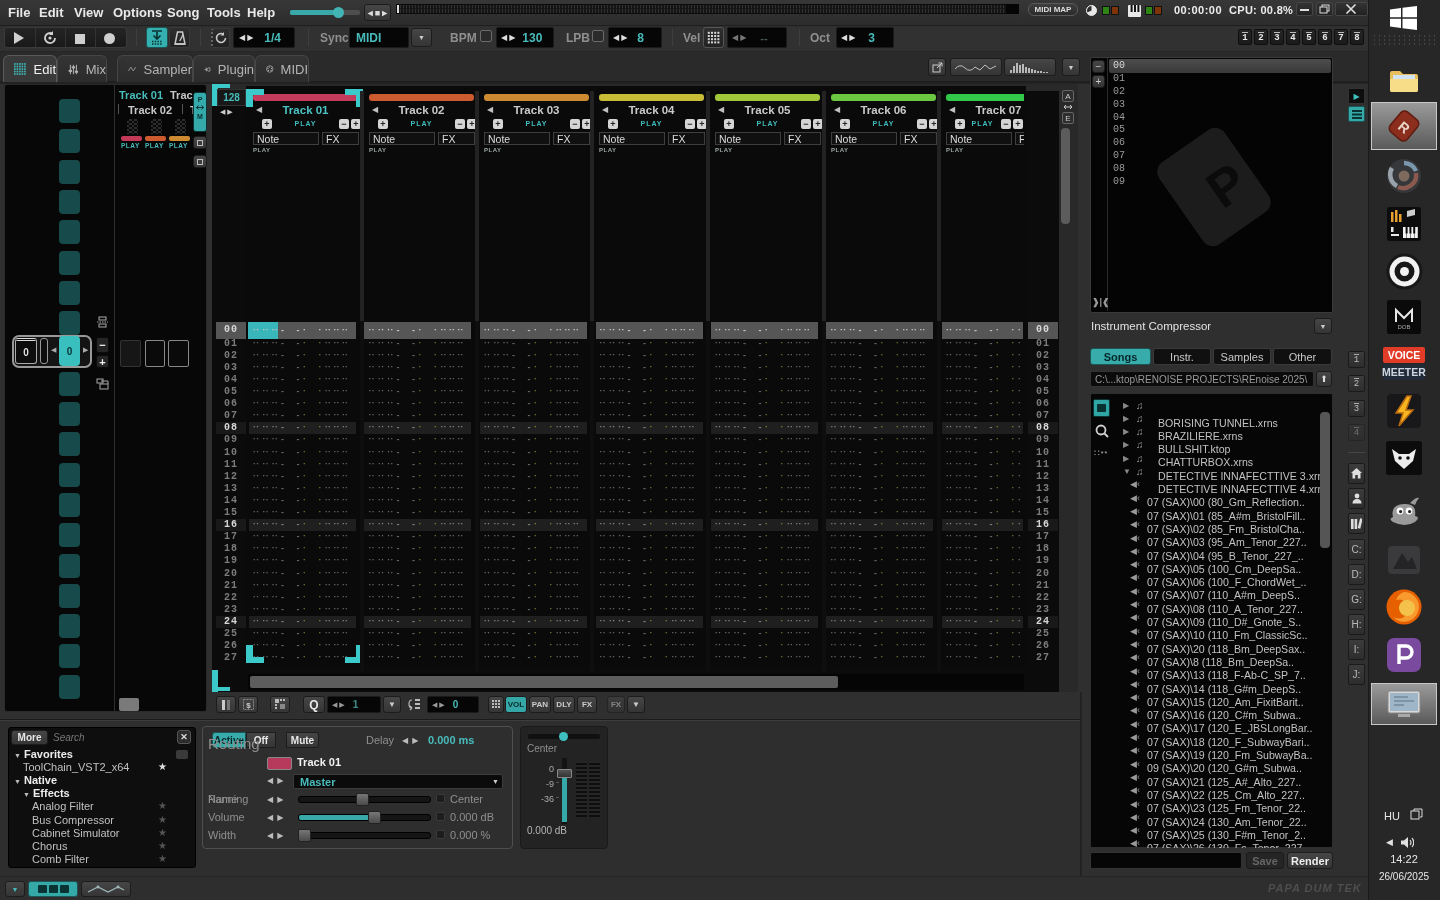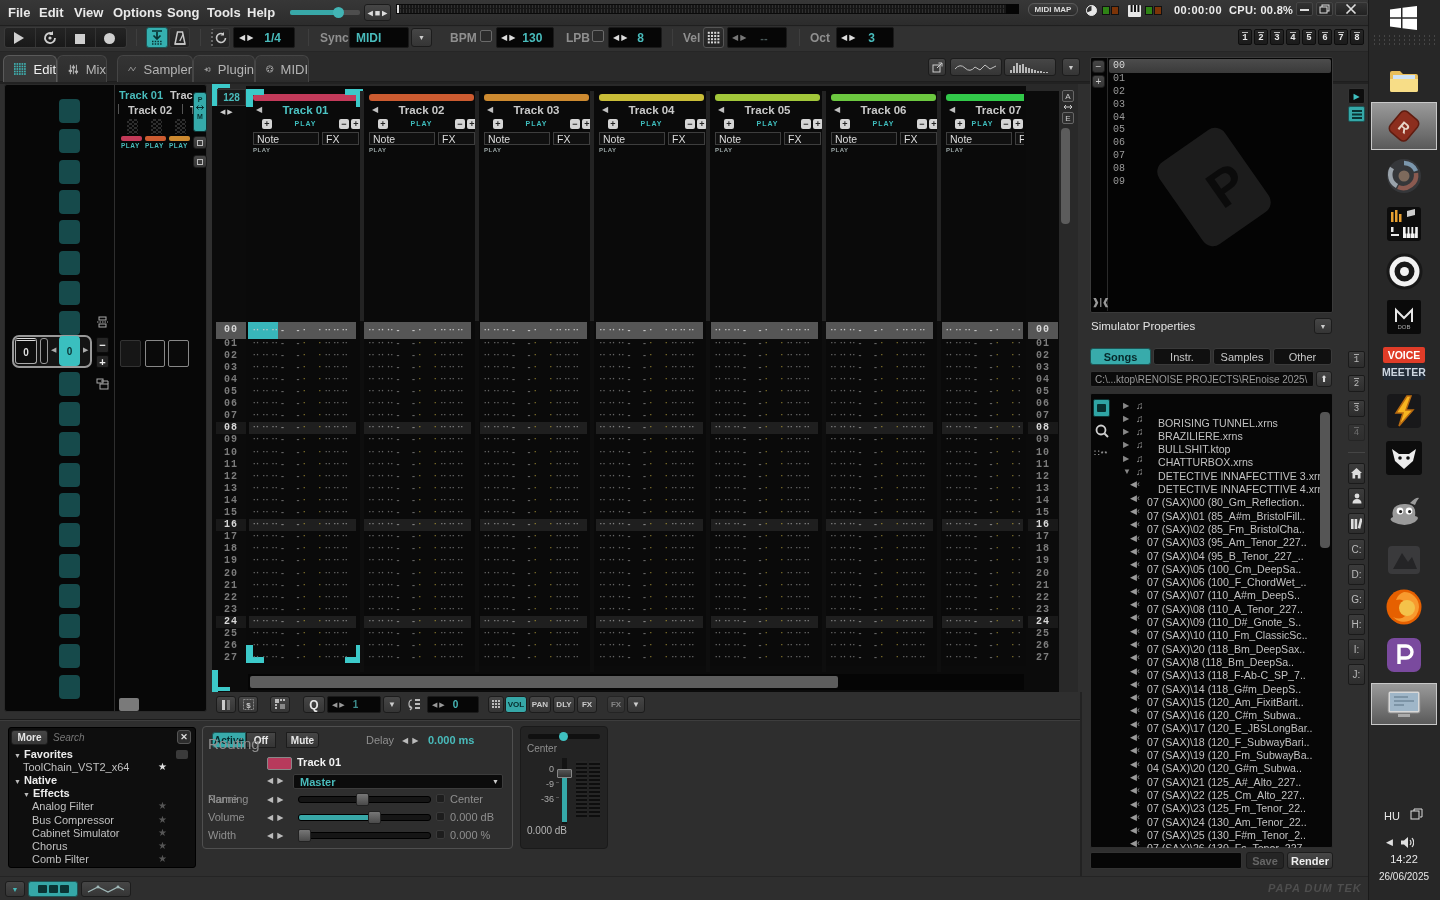--- a/index.html
+++ b/index.html
@@ -1994,21 +1994,21 @@
 <div class="ab" style="left:1113px;top:73px;font-family:'Liberation Mono',monospace;font-size:10px;color:#9a9a9a">01</div>
 <div class="ab" style="left:1113px;top:86px;font-family:'Liberation Mono',monospace;font-size:10px;color:#9a9a9a">02</div>
 <div class="ab" style="left:1113px;top:99px;font-family:'Liberation Mono',monospace;font-size:10px;color:#9a9a9a">03</div>
 <div class="ab" style="left:1113px;top:112px;font-family:'Liberation Mono',monospace;font-size:10px;color:#9a9a9a">04</div>
 <div class="ab" style="left:1113px;top:124px;font-family:'Liberation Mono',monospace;font-size:10px;color:#9a9a9a">05</div>
 <div class="ab" style="left:1113px;top:137px;font-family:'Liberation Mono',monospace;font-size:10px;color:#9a9a9a">06</div>
 <div class="ab" style="left:1113px;top:150px;font-family:'Liberation Mono',monospace;font-size:10px;color:#9a9a9a">07</div>
 <div class="ab" style="left:1113px;top:163px;font-family:'Liberation Mono',monospace;font-size:10px;color:#9a9a9a">08</div>
 <div class="ab" style="left:1113px;top:176px;font-family:'Liberation Mono',monospace;font-size:10px;color:#9a9a9a">09</div>
 <div class="ab" style="left:1092px;top:297px;color:#999;font-size:9px;font-weight:bold">❱|❰</div>
-<div class="ab" style="left:1091px;top:320px;font-size:11.5px;color:#e2e2e2">Simulator Properties</div>
+<div class="ab" style="left:1091px;top:320px;font-size:11.5px;color:#e2e2e2">Instrument Compressor</div>
 <div class="btn ctr" style="left:1314px;top:318px;width:18px;height:16px;font-size:7px">▼</div>
 <div class="ab ctr" style="left:1090px;top:348px;width:61px;height:17px;background:#38abab;border:1px solid #1c5555;border-radius:3px;color:#06282a;font-size:11px;font-weight:bold">Songs</div>
 <div class="ab ctr" style="left:1153px;top:348px;width:58px;height:17px;background:#101010;border:1px solid #3a3a3a;border-radius:3px;color:#c8c8c8;font-size:11px">Instr.</div>
 <div class="ab ctr" style="left:1213px;top:348px;width:58px;height:17px;background:#101010;border:1px solid #3a3a3a;border-radius:3px;color:#c8c8c8;font-size:11px">Samples</div>
 <div class="ab ctr" style="left:1273px;top:348px;width:59px;height:17px;background:#101010;border:1px solid #3a3a3a;border-radius:3px;color:#c8c8c8;font-size:11px">Other</div>
 <div class="ab lft" style="left:1090px;top:371px;width:224px;height:16px;background:#0b0b0b;border:1px solid #333;border-radius:2px;color:#9a9a9a;font-size:10px">
       <span style="margin-left:4px;white-space:nowrap">C:\...ktop\RENOISE PROJECTS\REnoise 2025\</span>
     </div>
 <div class="btn ctr" style="left:1316px;top:371px;width:16px;height:16px;font-size:9px;color:#ddd">⬆</div>
 <div class="ab" style="left:1090px;top:393px;width:243px;height:455px;background:#060606;border:1px solid #2e2e2e;border-radius:2px"></div>
@@ -2126,21 +2126,21 @@
 <div class="fitem sitem" style="top:325.7px">
         <span class="ni">◀‹</span>
         <span class="nm">07 (SAX)\18 (120_F_SubwayBari..</span>
       </div>
 <div class="fitem sitem" style="top:339.0px">
         <span class="ni">◀‹</span>
         <span class="nm">07 (SAX)\19 (120_Fm_SubwayBa..</span>
       </div>
 <div class="fitem sitem" style="top:352.3px">
         <span class="ni">◀‹</span>
-        <span class="nm">04 (SAX)\20 (120_G#m_Subwa..</span>
+        <span class="nm">09 (SAX)\20 (120_G#m_Subwa..</span>
       </div>
 <div class="fitem sitem" style="top:365.6px">
         <span class="ni">◀‹</span>
         <span class="nm">07 (SAX)\21 (125_A#_Alto_227..</span>
       </div>
 <div class="fitem sitem" style="top:378.9px">
         <span class="ni">◀‹</span>
         <span class="nm">07 (SAX)\22 (125_Cm_Alto_227..</span>
       </div>
 <div class="fitem sitem" style="top:392.2px">

